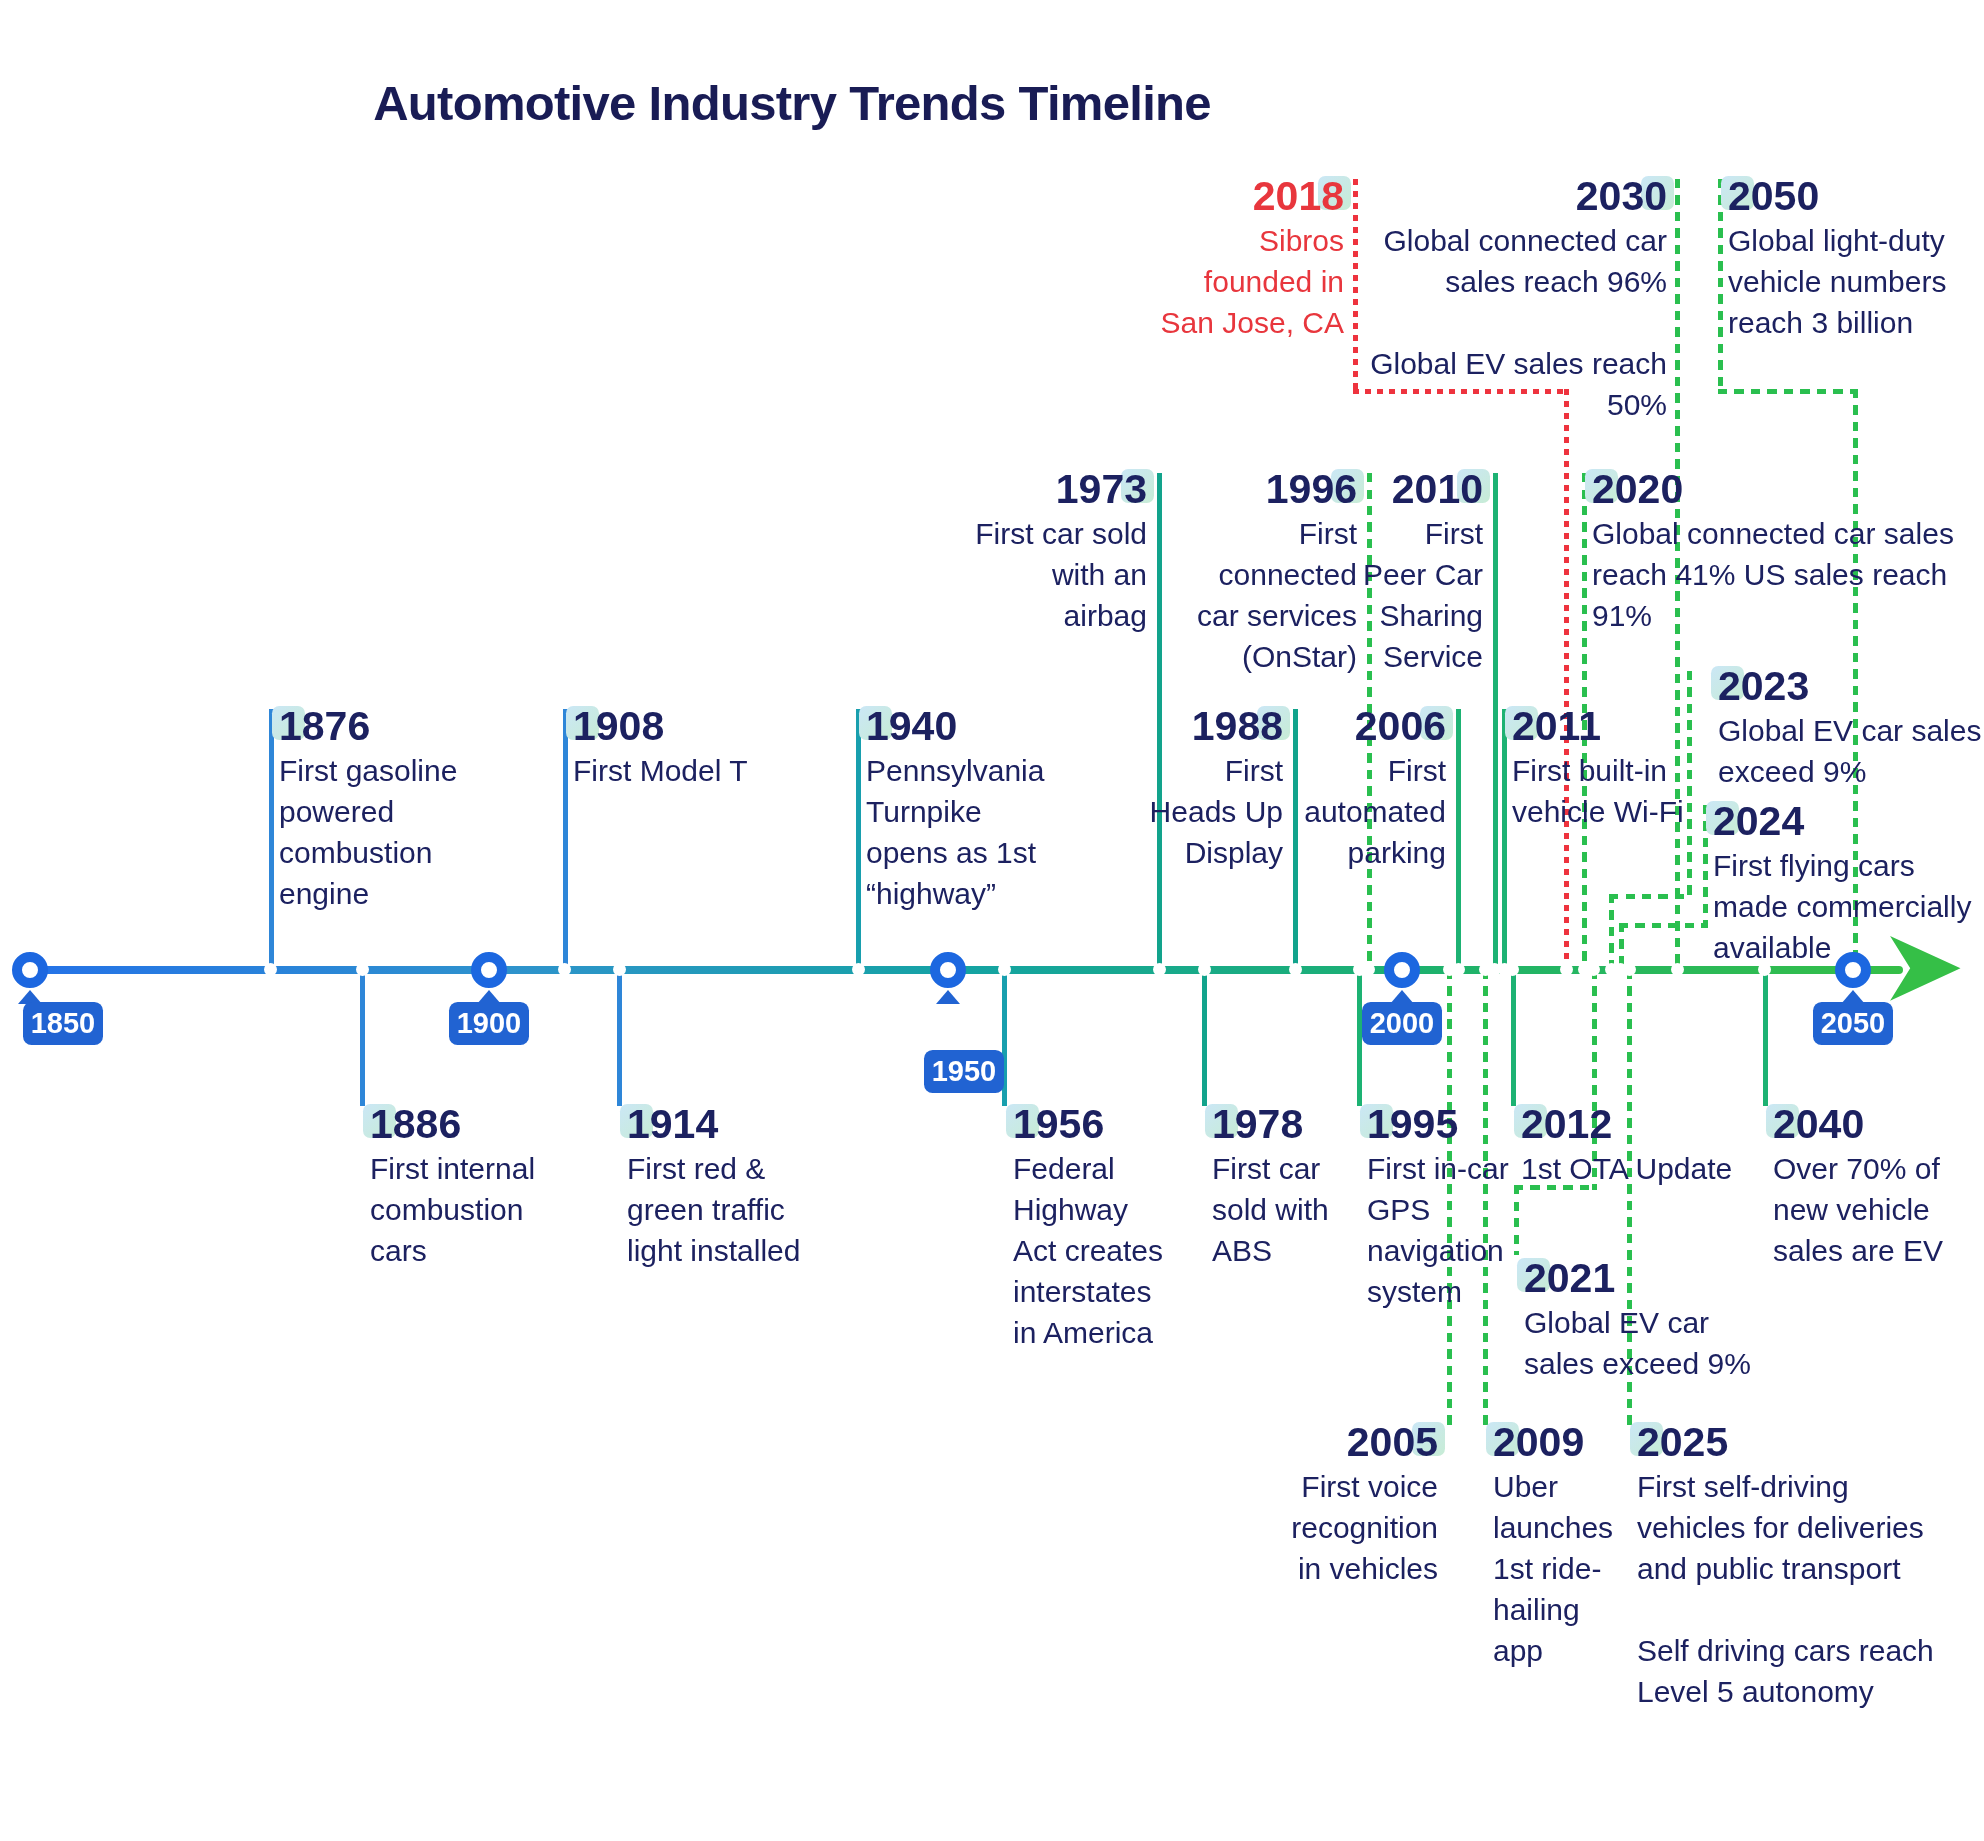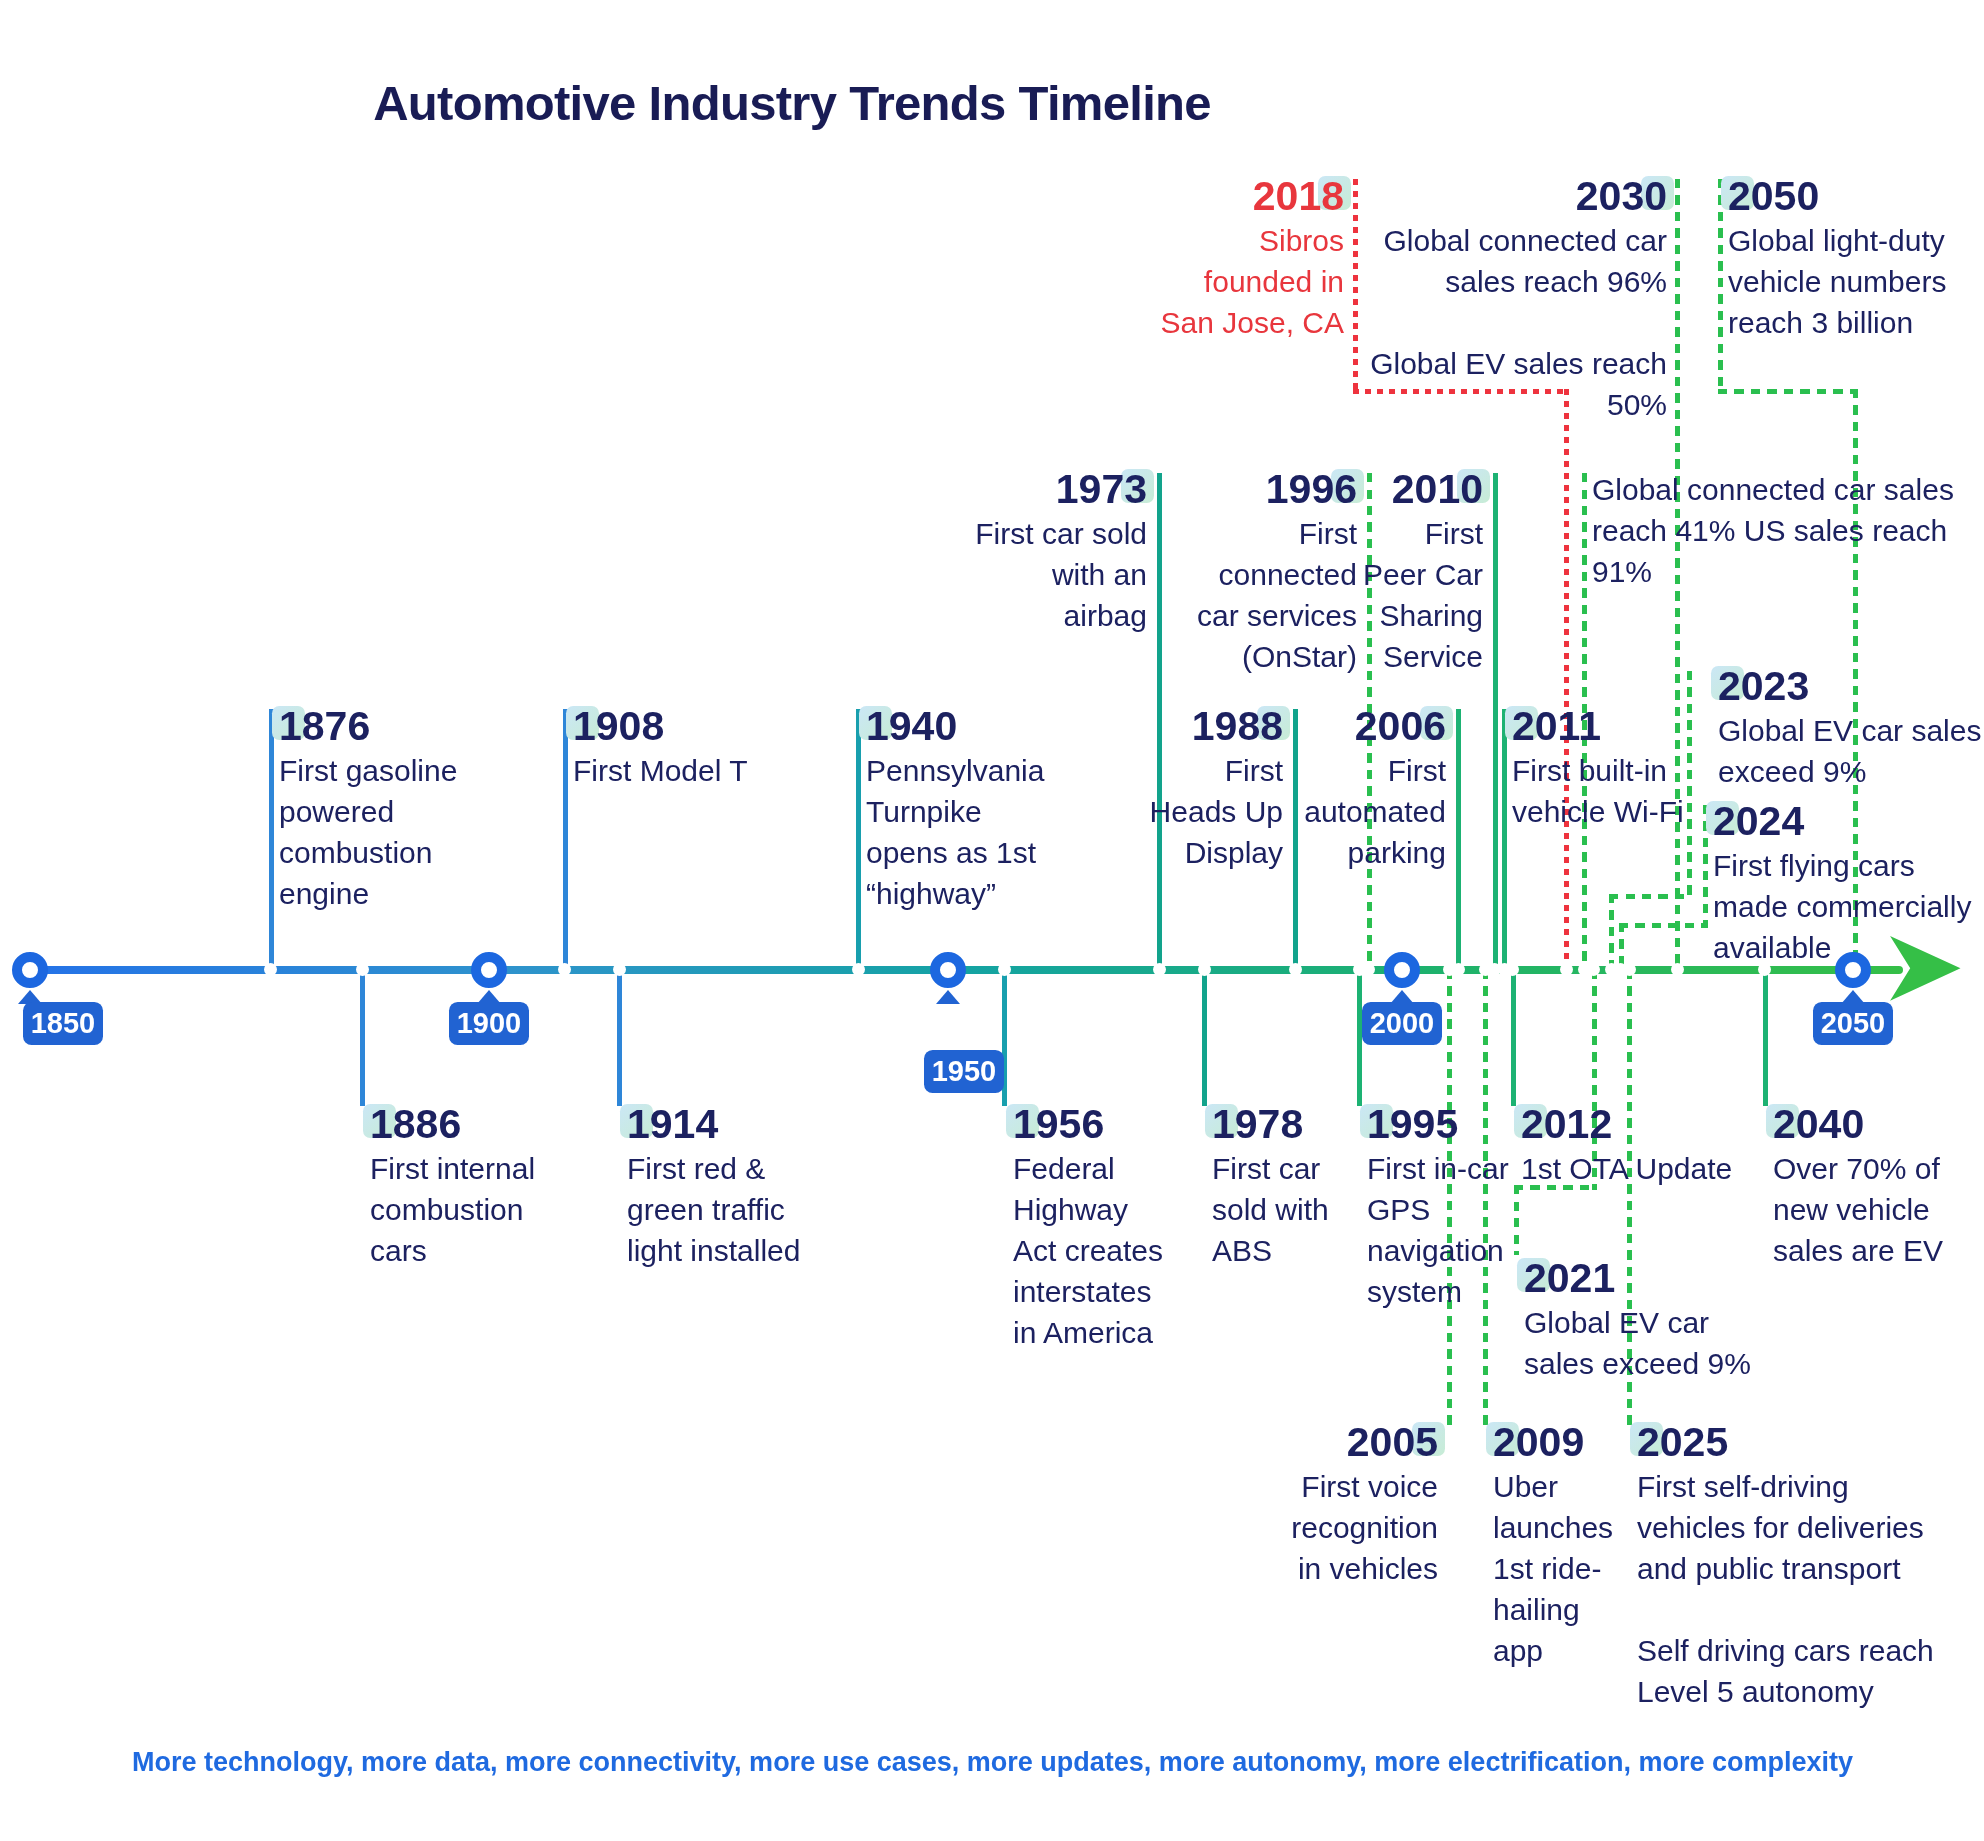--- a/index.html
+++ b/index.html
@@ -267,20 +267,21 @@
         <div class="yearrow"><span class="year">2012</span></div>
         <div class="tl">1st OTA Update</div>
       </div>
       <div class="evt al-right red-evt" style="top: 176px; right: 641px;">
         <div class="yearrow"><span class="year">2018</span></div>
         <div class="tl">Sibros</div>
         <div class="tl">founded in</div>
         <div class="tl">San Jose, CA</div>
       </div>
       <div class="evt al-left" style="top: 469px; left: 1592px;">
+        <div class="yearrow"><span class="year">2020</span></div>
         <div class="tl">Global connected car sales</div>
         <div class="tl">reach 41% US sales reach</div>
         <div class="tl">91%</div>
       </div>
       <div class="evt al-left" style="top: 1258px; left: 1524px;">
         <div class="yearrow"><span class="year">2021</span></div>
         <div class="tl">Global EV car</div>
         <div class="tl">sales exceed 9%</div>
       </div>
       <div class="evt al-left" style="top: 666px; left: 1697px; margin-left: 21px;">
@@ -318,15 +319,14 @@
         <div class="tl">sales are EV</div>
       </div>
       <div class="evt al-left" style="top: 176px; left: 1728px;">
         <div class="yearrow"><span class="year">2050</span></div>
         <div class="tl">Global light-duty</div>
         <div class="tl">vehicle numbers</div>
         <div class="tl">reach 3 billion</div>
       </div>
     </div>
 
-  <div class="footer-note">More technology, more data, more connectivity, more use cases, more updates, more autonomy, more electrification, more complexity</div>
 </div>
 
 
 </body></html>

